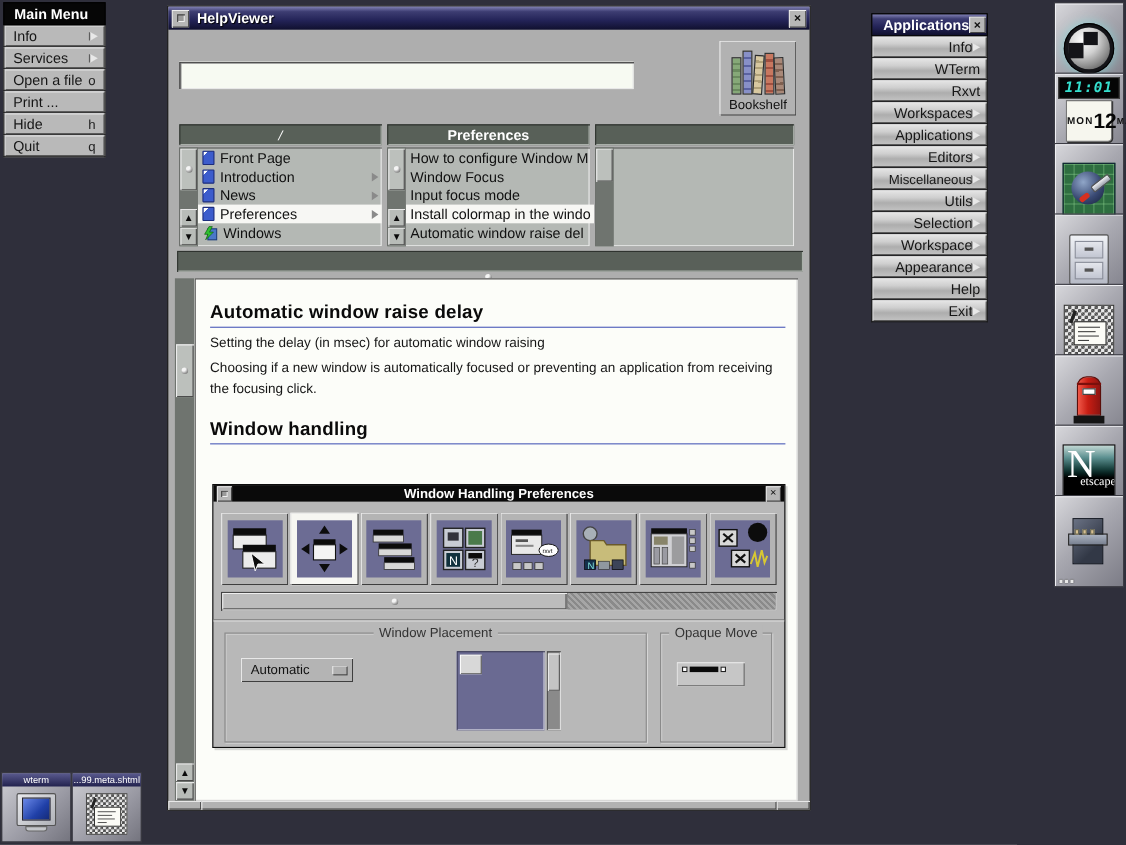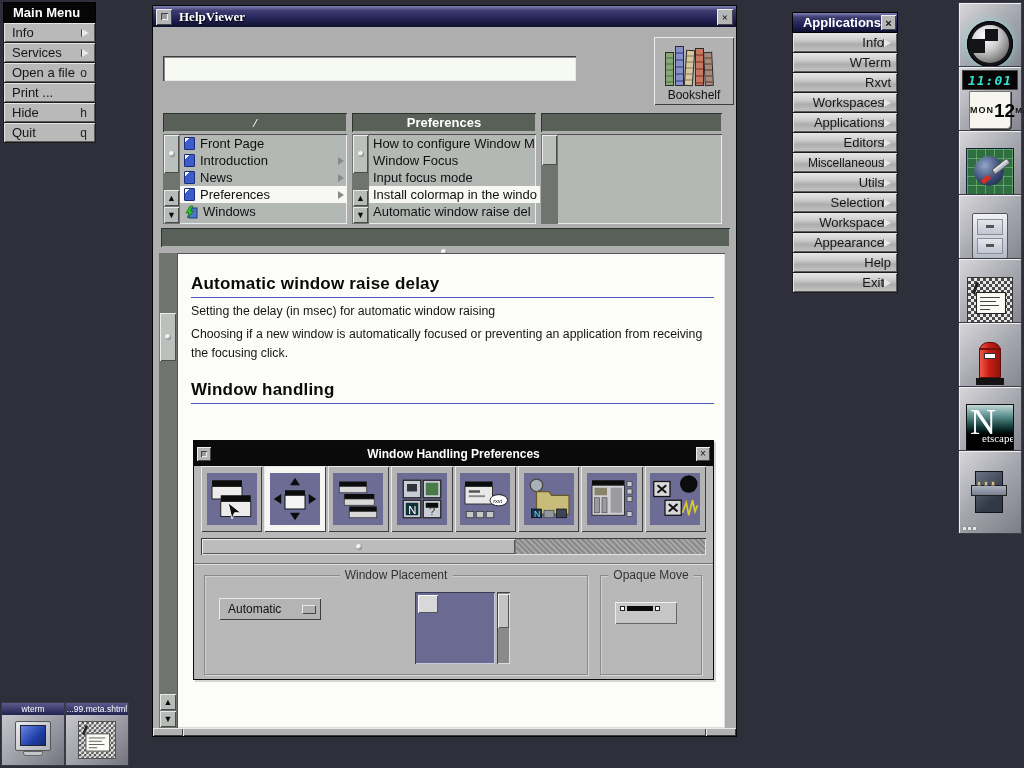--- a/index.html
+++ b/index.html
@@ -30,21 +30,21 @@
 
   .titlebar-blue { background: linear-gradient(180deg,#8181b4 0%,#3d3d72 22%,#232357 60%,#10102e 100%); }
   .tb-btn16 { width:16px; height:16px; background:#b6b6b6; box-shadow: inset 1px 1px 0 #eee, inset -1px -1px 0 #444;
     display:flex; align-items:center; justify-content:center; font-size:11px; color:#111; }
   .tb-inner-sq { width:7px; height:7px; box-shadow: inset 1px 1px 0 #444, inset -1px -1px 0 #eee; background:#9a9a9a; }
 
   
   #helpviewer { position:absolute; left:152px; top:5px; width:585px; height:732px;
     background:#aeaeae; border:1px solid #060606; }
   #hv-titlebar { position:absolute; left:0; top:0; right:0; height:21px; display:flex; align-items:center;
-    padding:0 3px; gap:7px;font-family:Liberation Serif, serif; }
+    padding:0 3px; gap:7px; }
   #hv-titlebar .ttl { color:#fff; font-weight:bold; font-size:13px; text-shadow:1px 1px 1px #000; flex:1; }
 
   .hv-input { position:absolute; left:10px; top:50px; width:413px; height:25px; border:none; outline:none;
     background:#f7faf2; box-shadow: inset 1px 1px 0 #3c3c3c, inset 2px 2px 0 #8c8c8c, inset -1px -1px 0 #e8e8e8;
     font-size:13px; padding:0 6px; color:#111; }
 
   .big-btn { position:absolute; top:31px; width:71px; height:68px; background:#b2b2b2;
     box-shadow: inset 1px 1px 0 #ececec, inset -1px -1px 0 #3e3e3e; display:flex; flex-direction:column;
     align-items:center; justify-content:flex-end; padding-bottom:3px; cursor:default; }
   .big-btn .blabel { font-size:12px; color:#111; }
@@ -88,21 +88,21 @@
   #hv-doc { flex:1; background:#fcfdf9; box-shadow: inset 1px 1px 0 #555, inset -1px -1px 0 #ddd;
     overflow:hidden; position:relative; padding:0 11px 0 14px; }
   #hv-doc h2 { font-size:17px; color:#0a0a0a; border-bottom:1px solid #4a5ab8; padding-bottom:3px; letter-spacing:.2px; }
   #hv-doc p { font-size:12.3px; color:#161616; line-height:1.55; margin-top:4px; max-width:525px; }
   #hv-doc p:empty { display:none; }
   .sec1 h2 { margin-top:11px; } .sec2 h2 { margin-top:21px; } .sec3 h2 { margin-top:18px; } .sec4 h2 { margin-top:17px; }
 
   
   #whp-dialog { position:relative; margin:36px 0 0 2px; width:521px; height:240px; background:#b8b8b8; border:1px solid #0c0c0c;
     box-shadow: 2px 2px 0 rgba(0,0,0,.15); }
-  #whp-title { height:25px; background:#0a0a0a; display:flex; align-items:center; padding:0 3px;gap:19px; }
+  #whp-title { height:15px; background:#0a0a0a; display:flex; align-items:center; padding:0 3px;gap:19px; }
   #whp-title .ttl { flex:1; text-align:center; color:#fff; font-weight:bold; font-size:12px; }
   .tb-btn14 { width:14px; height:14px; background:#b6b6b6; box-shadow: inset 1px 1px 0 #eee, inset -1px -1px 0 #444;
     display:flex; align-items:center; justify-content:center; font-size:10px; color:#111; }
   #whp-toolbar { position:absolute; left:7px; top:25px; right:7px; height:66px; display:flex; gap:2px; }
   .pref-btn { width:62px; height:66px; background:#b4b4b4; box-shadow: inset 1px 1px 0 #e8e8e8, inset -1px -1px 0 #3e3e3e;
     display:flex; align-items:center; justify-content:center; }
   .pref-btn.sel { background:#f6f6f2; }
   .pref-tile { width:50px; height:52px; background:#6c6c94; }
   #whp-hscroll { position:absolute; left:7px; top:97px; right:7px; height:17px; background:#7c7c7c;
     box-shadow: inset 1px 1px 0 #3a3a3a, inset -1px -1px 0 #e0e0e0; }
@@ -259,21 +259,21 @@
         <span class="tb-inner-sq"></span>
       </div>
     <span class="ttl">HelpViewer</span>
     <div class="tb-btn16">
         <span style="font-weight:bold;">×</span>
       </div>
   </div>
 
   <input class="hv-input" value="" style="">
 
-  <div class="big-btn" style="left:501px; width:80px;">
+  <div class="big-btn" style="left:501px; width:70px;">
     <div class="books">
       <span class="book"></span>
         <span class="book"></span>
         <span class="book"></span>
         <span class="book"></span>
         <span class="book"></span>
     </div>
     <span class="blabel">Bookshelf</span>
   </div>
 

